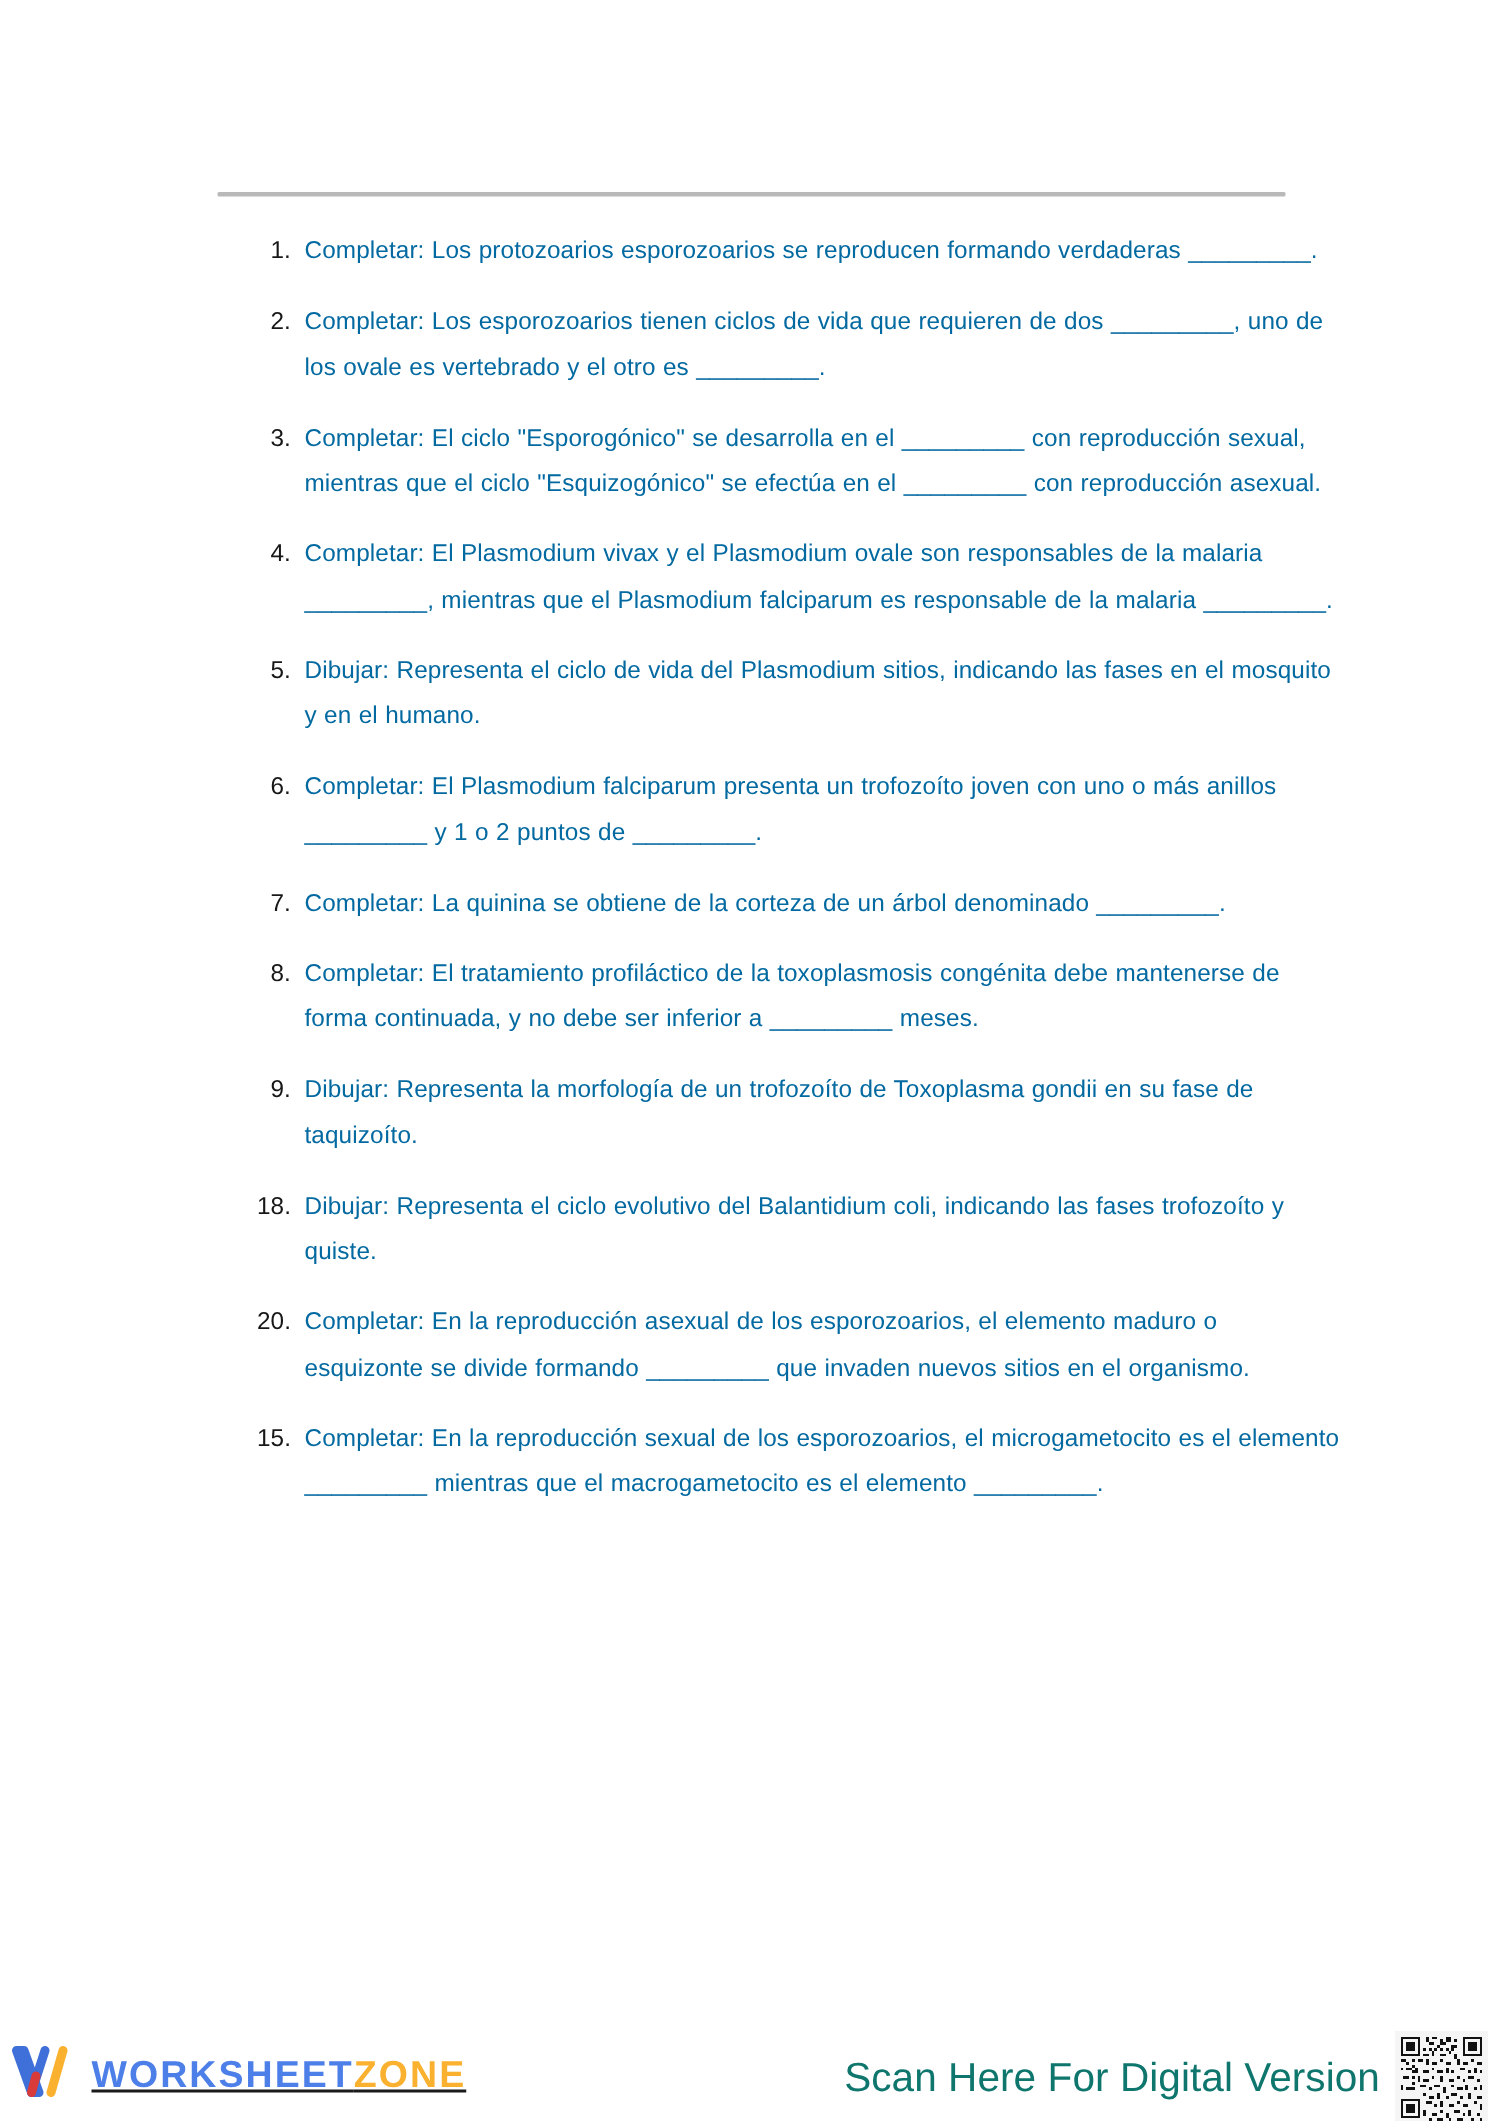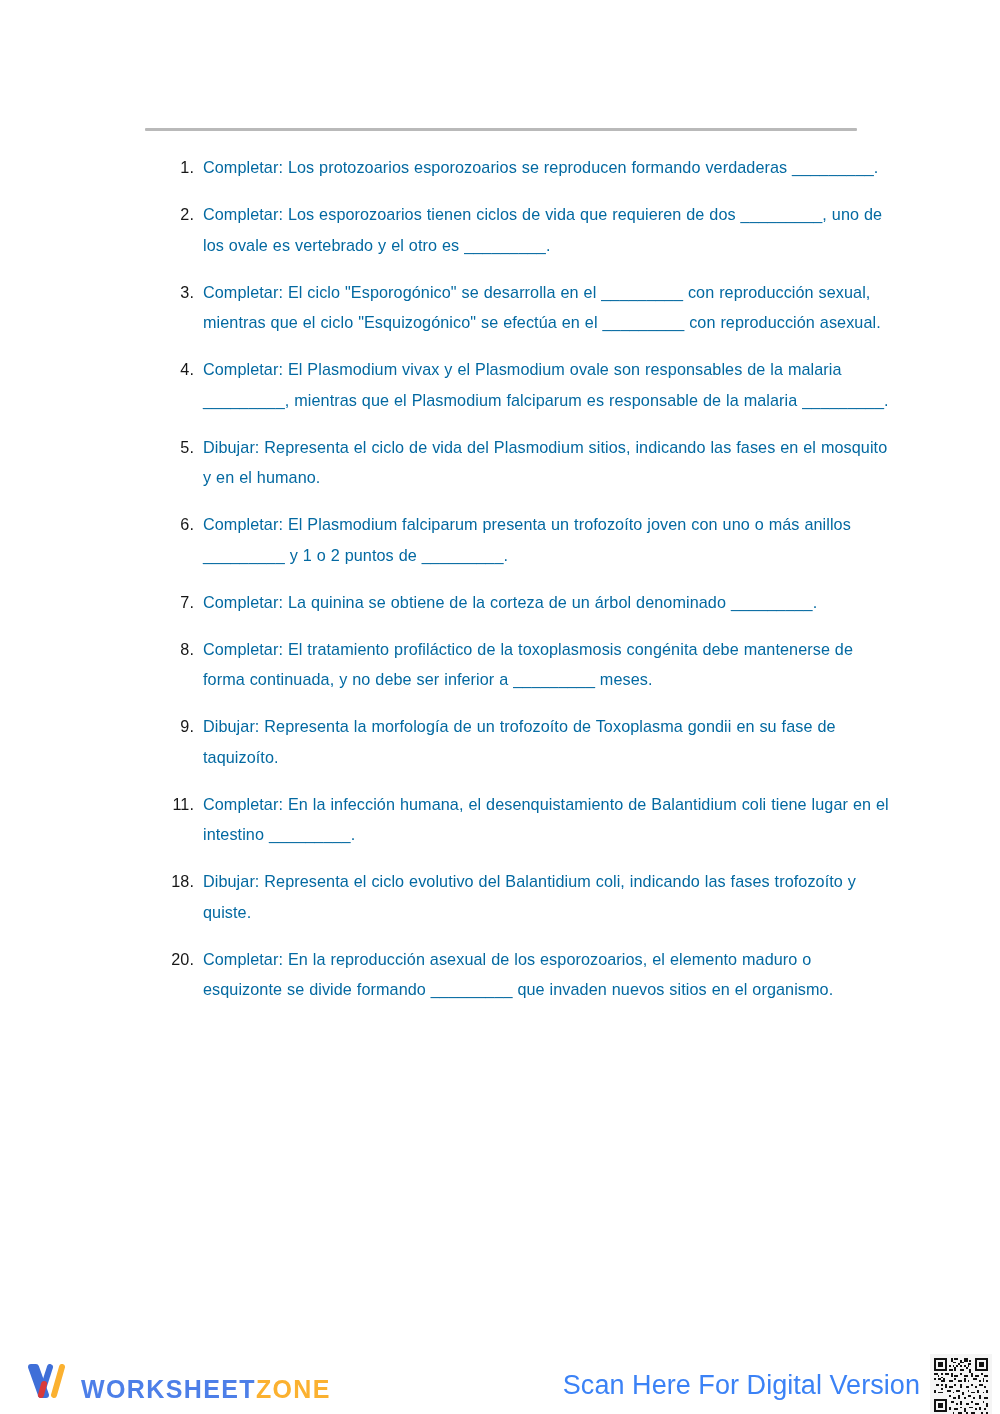--- a/index.html
+++ b/index.html
@@ -82,25 +82,26 @@
   .footer {
     position: absolute;
     left: 0;
     top: 1352px;
     width: 1000px;
     height: 62px;
   }
 
   .brand {
     position: absolute;
-    left: 28px;
+    left: 8px;
     top: 12px;
     display: flex;
-    align-items: flex-end;
+    align-items: center;
     gap: 9px;
+    text-decoration: underline;
   }
   .brand-mark {
     width: 44px;
     height: 38px;
     display: block;
   }
   .brand-text {
     font-size: 25px;
     font-weight: bold;
     letter-spacing: 0.055em;
@@ -113,21 +114,21 @@
   .scan-wrap {
     position: absolute;
     right: 8px;
     top: 2px;
     display: flex;
     align-items: center;
     gap: 10px;
   }
   .scan-text {
     font-size: 27px;
-    color: #3b82f6;
+    color: #0f766e;
     line-height: 1;
     white-space: nowrap;
     letter-spacing: 0.002em;
     margin-left: 40px;
   }
   .qr {
     width: 62px;
     height: 62px;
     background: #f5f5f5;
     display: block;
@@ -183,36 +184,36 @@
         <span class="q-num">8.</span>
         <span class="q-text">Completar: El tratamiento profiláctico de la toxoplasmosis congénita debe mantenerse de forma continuada, y no debe ser inferior a _________ meses.</span>
       </li>
 
       <li class="q-item">
         <span class="q-num">9.</span>
         <span class="q-text">Dibujar: Representa la morfología de un trofozoíto de Toxoplasma gondii en su fase de taquizoíto.</span>
       </li>
 
 
-      <li class="q-item">
-        <span class="q-num">11.</span>
-        <span class="q-text">Completar: En la infección humana, el desenquistamiento de Balantidium coli tiene lugar en el intestino _________.</span>
-      </li>
 
 
       <li class="q-item">
         <span class="q-num">18.</span>
         <span class="q-text">Dibujar: Representa el ciclo evolutivo del Balantidium coli, indicando las fases trofozoíto y quiste.</span>
       </li>
 
       <li class="q-item">
         <span class="q-num">20.</span>
         <span class="q-text">Completar: En la reproducción asexual de los esporozoarios, el elemento maduro o esquizonte se divide formando _________ que invaden nuevos sitios en el organismo.</span>
       </li>
 
+      <li class="q-item">
+        <span class="q-num">15.</span>
+        <span class="q-text">Completar: En la reproducción sexual de los esporozoarios, el microgametocito es el elemento _________ mientras que el macrogametocito es el elemento _________.</span>
+      </li>
 
     </ol>
   </div>
 
   <div class="footer">
 
     <div class="brand">
       <svg class="brand-mark" viewBox="0 0 44 38">
         <path d="M3 3 L13 31 L18 31 L8 3 Z" fill="#3f6fd8" stroke="#3f6fd8" stroke-width="6" stroke-linecap="round" stroke-linejoin="round"></path>
         <path d="M22 3 L13 31" fill="none" stroke="#3f6fd8" stroke-width="6" stroke-linecap="round"></path>

